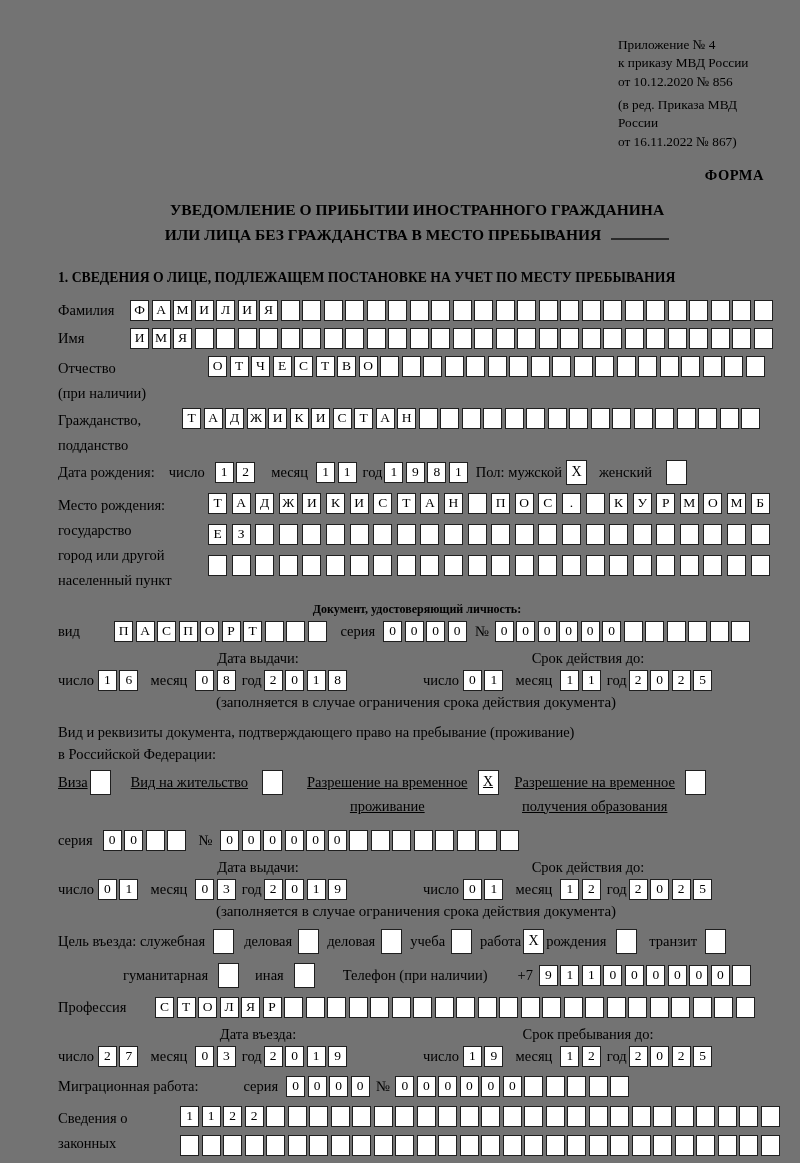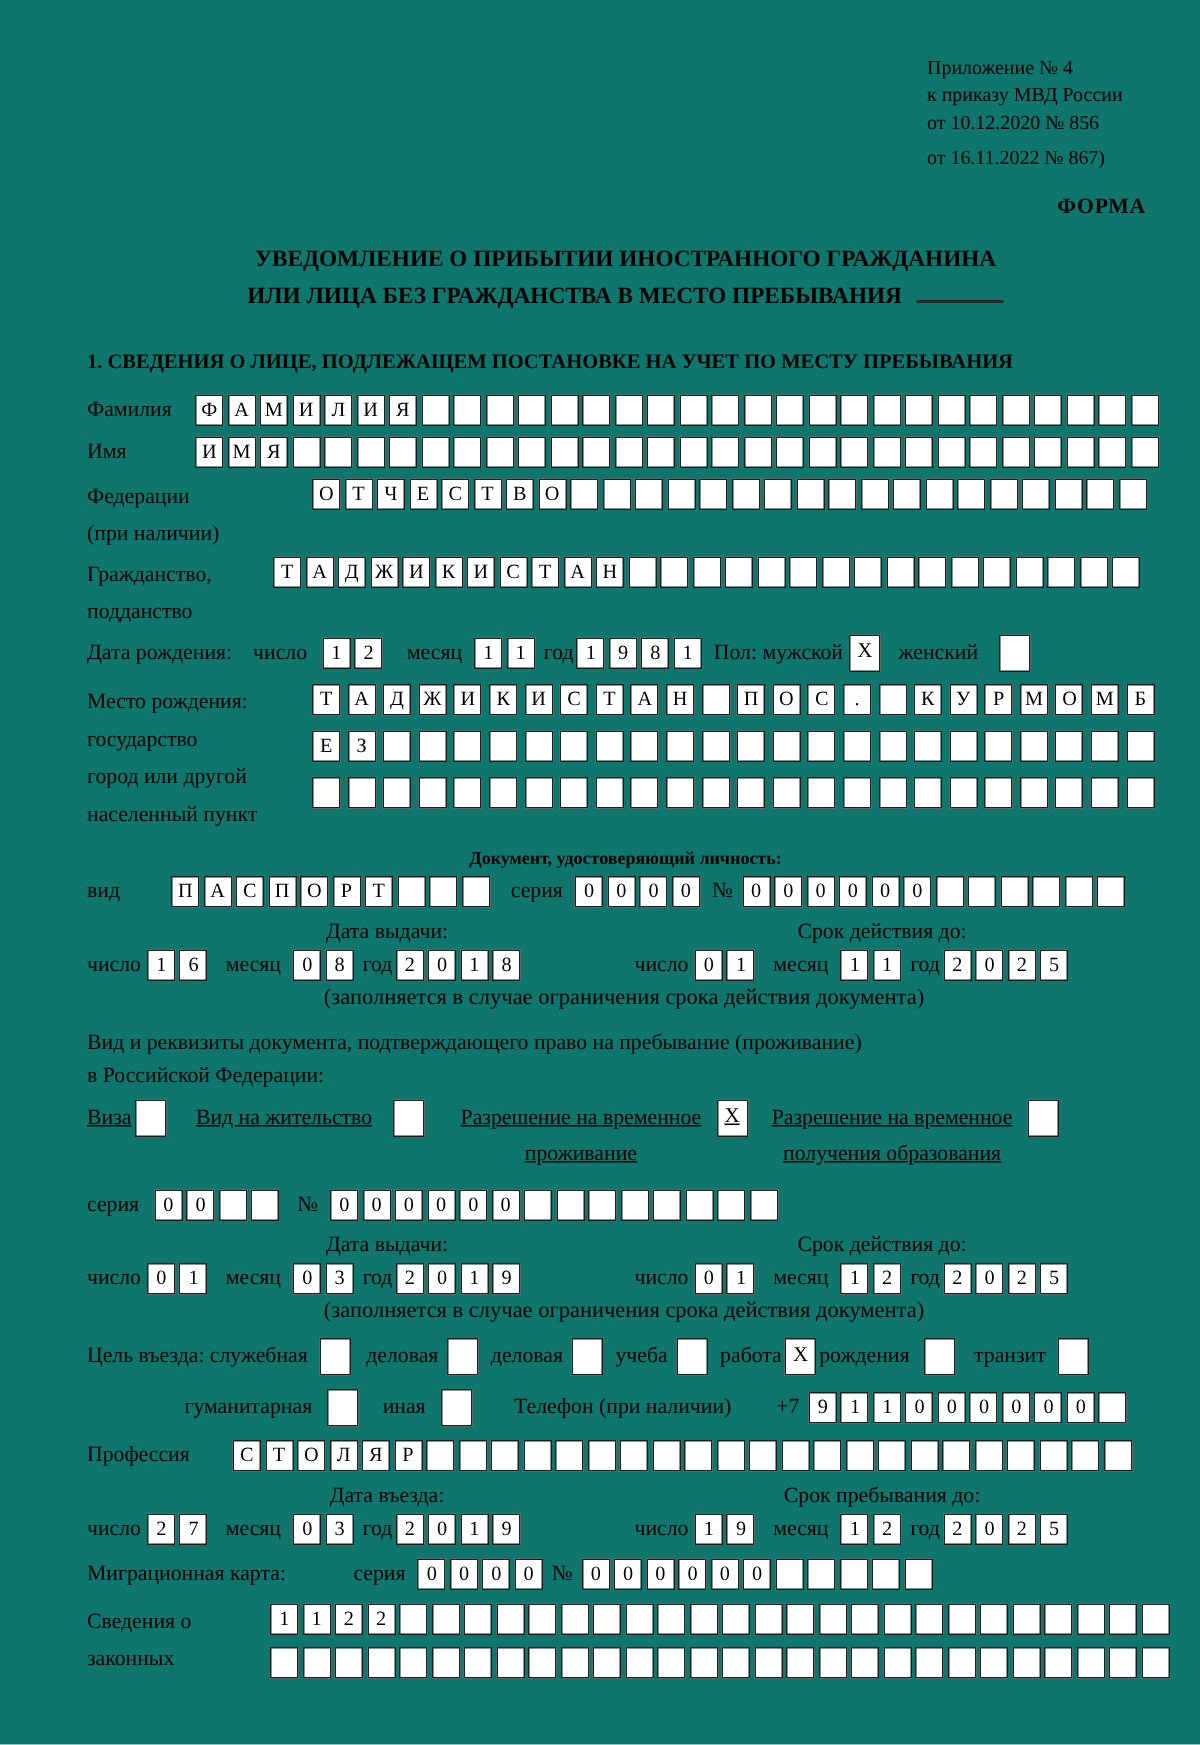--- a/index.html
+++ b/index.html
@@ -1,18 +1,18 @@
 <!DOCTYPE html>
 <html><head>
 <meta charset="utf-8">
 <style>
   * { box-sizing: border-box; }
   html, body { margin:0; padding:0; background:#ffffff; }
   .page {
-    width:800px; height:1163px; background:#0f766e; color:#000;
+    width:800px; height:1163px; background:#737373; color:#000;
     font-family:"Liberation Serif","DejaVu Serif",serif;
     font-size:14.5px; padding:36px 24px 8px 58px; position:relative; overflow:hidden;
   }
   
   .appendix { margin-left:560px; font-size:13.3px; line-height:1.38; }
   .appendix .gap { height:5px; }
   .formword { text-align:right; padding-right:12px; font-weight:bold; font-size:14.5px; margin-top:16px; letter-spacing:.5px; }
   .title { text-align:center; font-weight:bold; font-size:15.5px; line-height:1.6; margin-top:14px; }
   .tunder { display:inline-block; width:58px; border-bottom:2.2px solid #2a2a2a; height:.95em; margin-left:10px; }
   .sec1 { font-weight:bold; font-size:13.7px; margin-top:22px; white-space:nowrap; }
@@ -54,20 +54,21 @@
 </head>
 <body>
 
 <div class="page">
 
   <div class="appendix">
     <div>Приложение № 4</div>
     <div>к приказу МВД России</div>
     <div>от 10.12.2020 № 856</div>
     <div class="gap"></div>
+    <div>(в ред. Приказа МВД России</div>
     <div>от 16.11.2022 № 867)</div>
   </div>
 
   <div class="formword">ФОРМА</div>
 
   <div class="title">
     <div>УВЕДОМЛЕНИЕ О ПРИБЫТИИ ИНОСТРАННОГО ГРАЖДАНИНА</div>
     <div><span>ИЛИ ЛИЦА БЕЗ ГРАЖДАНСТВА В МЕСТО ПРЕБЫВАНИЯ</span><span class="tunder"></span></div>
   </div>
 
@@ -140,21 +141,21 @@
         <span class="cell"></span>
         <span class="cell"></span>
         <span class="cell"></span>
         <span class="cell"></span>
         <span class="cell"></span>
       </span>
   </div>
 
   <div class="frow top">
     <div class="lblcol w150">
-      <div>Федерации</div>
+      <div>Отчество</div>
       <div>(при наличии)</div>
     </div>
     <span class="cells">
         <span class="cell">О</span>
         <span class="cell">Т</span>
         <span class="cell">Ч</span>
         <span class="cell">Е</span>
         <span class="cell">С</span>
         <span class="cell">Т</span>
         <span class="cell">В</span>
@@ -652,21 +653,21 @@
       <span class="cells ml2">
           <span class="cell">2</span>
           <span class="cell">0</span>
           <span class="cell">2</span>
           <span class="cell">5</span>
         </span>
     </div>
   </div>
 
   <div class="frow rgap">
-    <span class="lbl">Миграционная карта:</span>
+    <span class="lbl">Миграционная работа:</span>
     <span class="lbl ml45">серия</span>
     <span class="cells ml8">
         <span class="cell">0</span>
         <span class="cell">0</span>
         <span class="cell">0</span>
         <span class="cell">0</span>
       </span>
     <span class="lbl ml6">№</span>
     <span class="cells ml6">
         <span class="cell">0</span>

